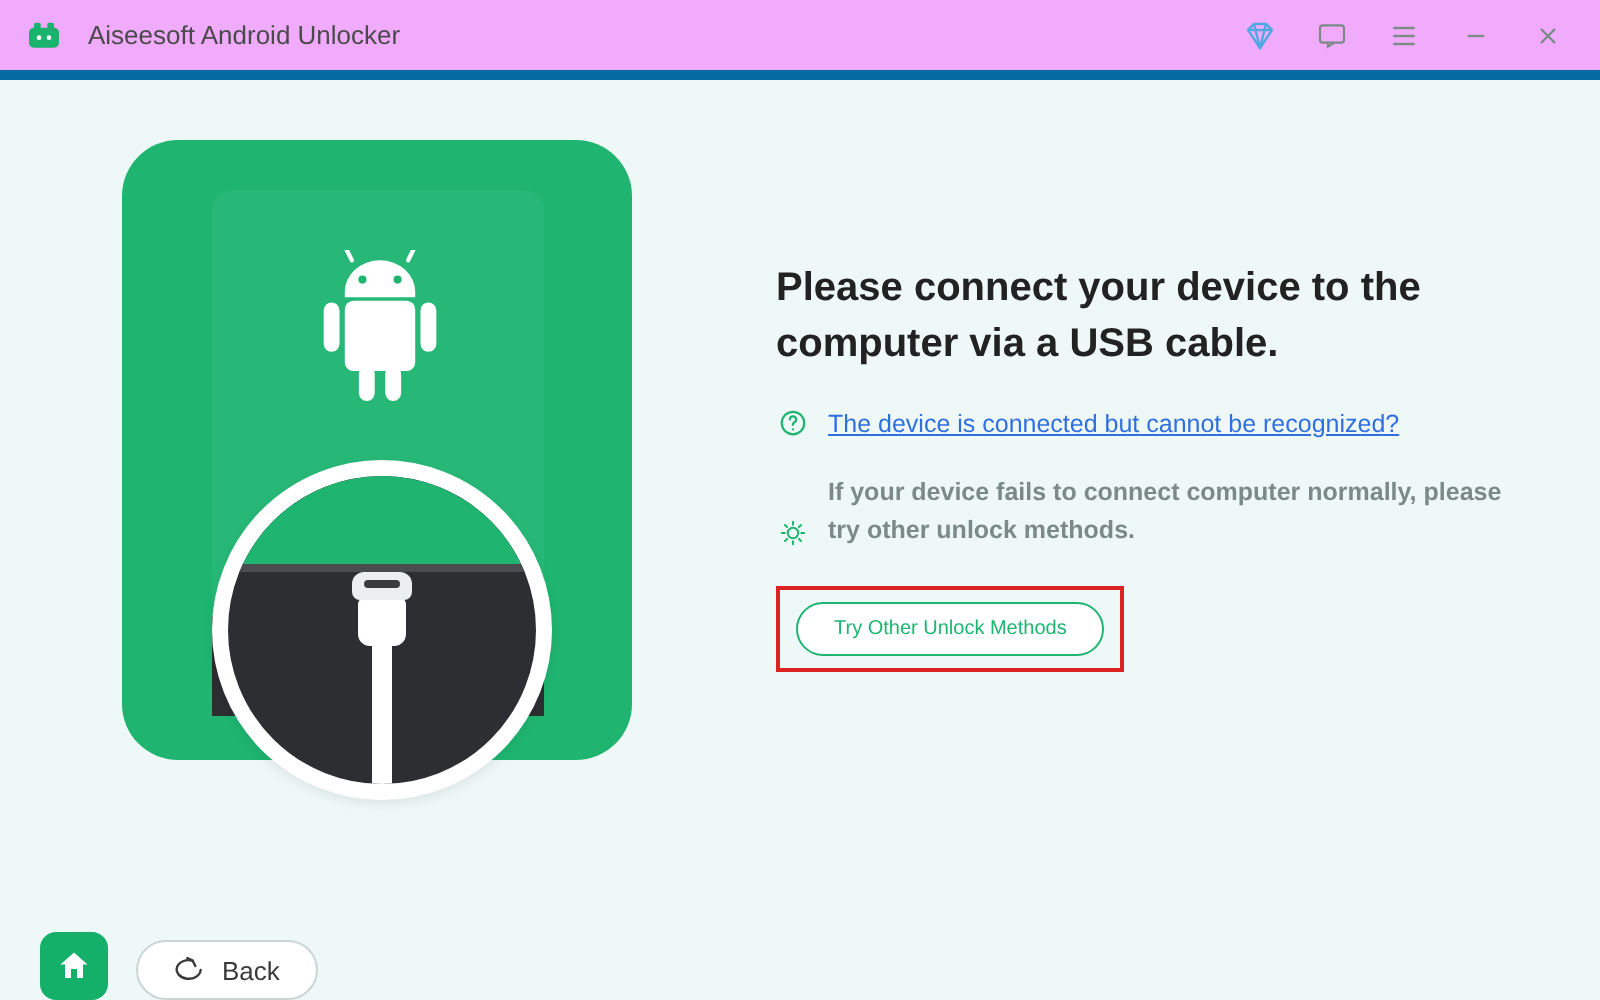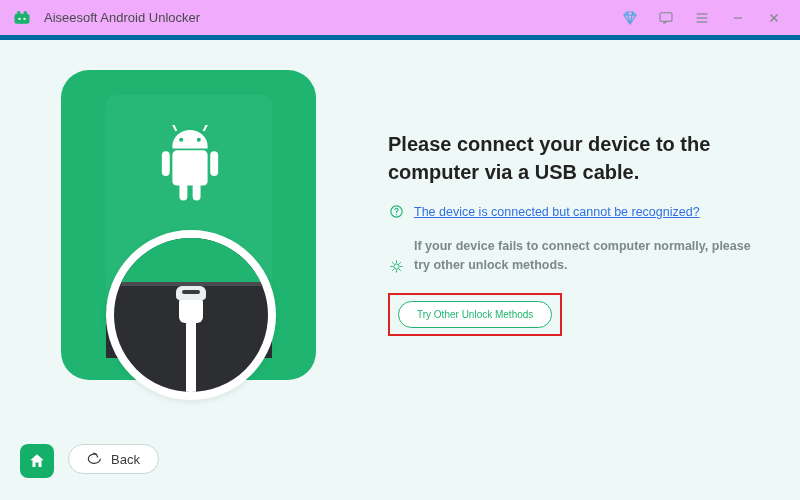--- a/index.html
+++ b/index.html
@@ -68,21 +68,21 @@
     .row .ico { flex:0 0 16px; height:16px; display:flex; align-items:center; justify-content:center; margin-top:1px;}
     .link { color:#2f6fe0; text-decoration: underline; }
     .tip-text { color:#7b8a88; line-height:1.5;font-weight:bold; }
     .cta-box { display:inline-block; border: 2px solid #d22; padding: 6px 8px; }
     .cta {
       display:inline-block; padding: 7px 18px;
       border: 1px solid #1fb571; color:#1fb571; background:#fff;
       border-radius: 18px; font-size: 10px;
     }
     .footer {
-      height: 56px; display:flex; align-items:flex-start; padding: 0 20px; gap: 14px;
+      height: 56px; display:flex; align-items:flex-end; padding: 0 20px; gap: 14px;
     }
     .home-btn {
       width: 34px; height: 34px; border-radius: 8px; background:#14b06a;
       display:flex; align-items:center; justify-content:center;
     }
     .back-btn {
       display:flex; align-items:center; gap:8px;
       padding: 6px 18px; border:1px solid #c9d6d3; border-radius: 20px;
       background:#fff; font-size:13px; color:#3a3a3a;
     }

